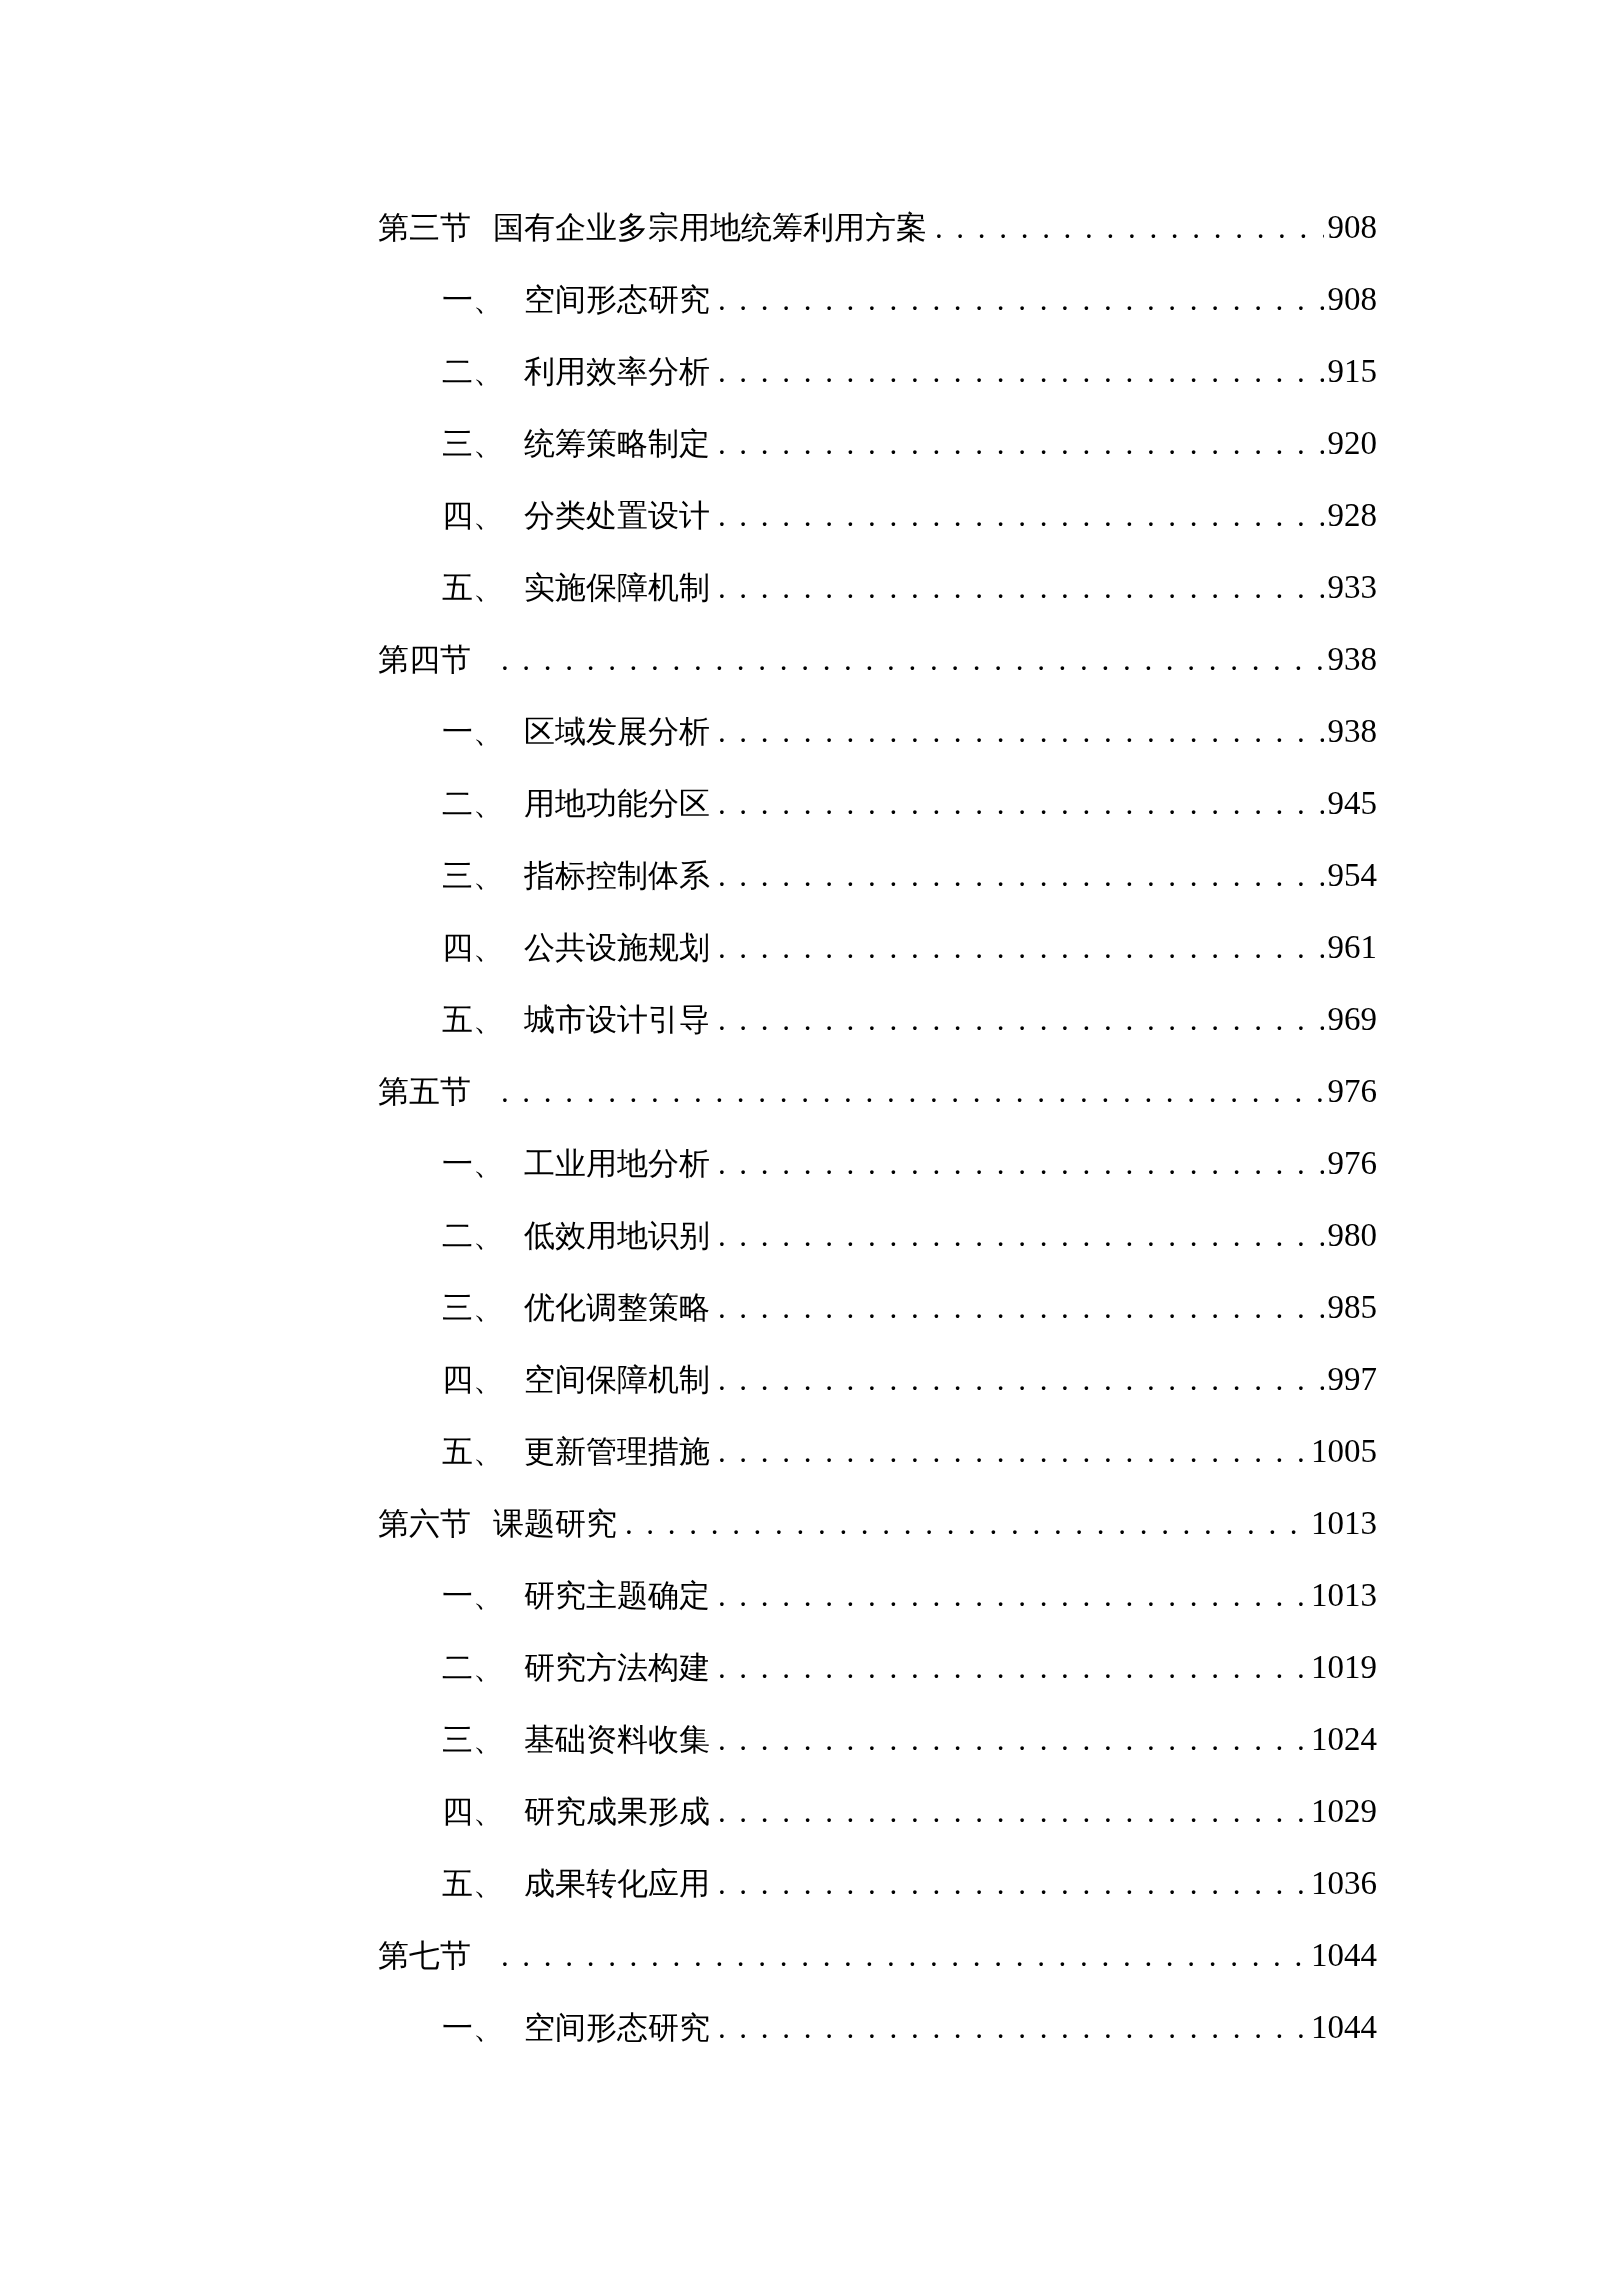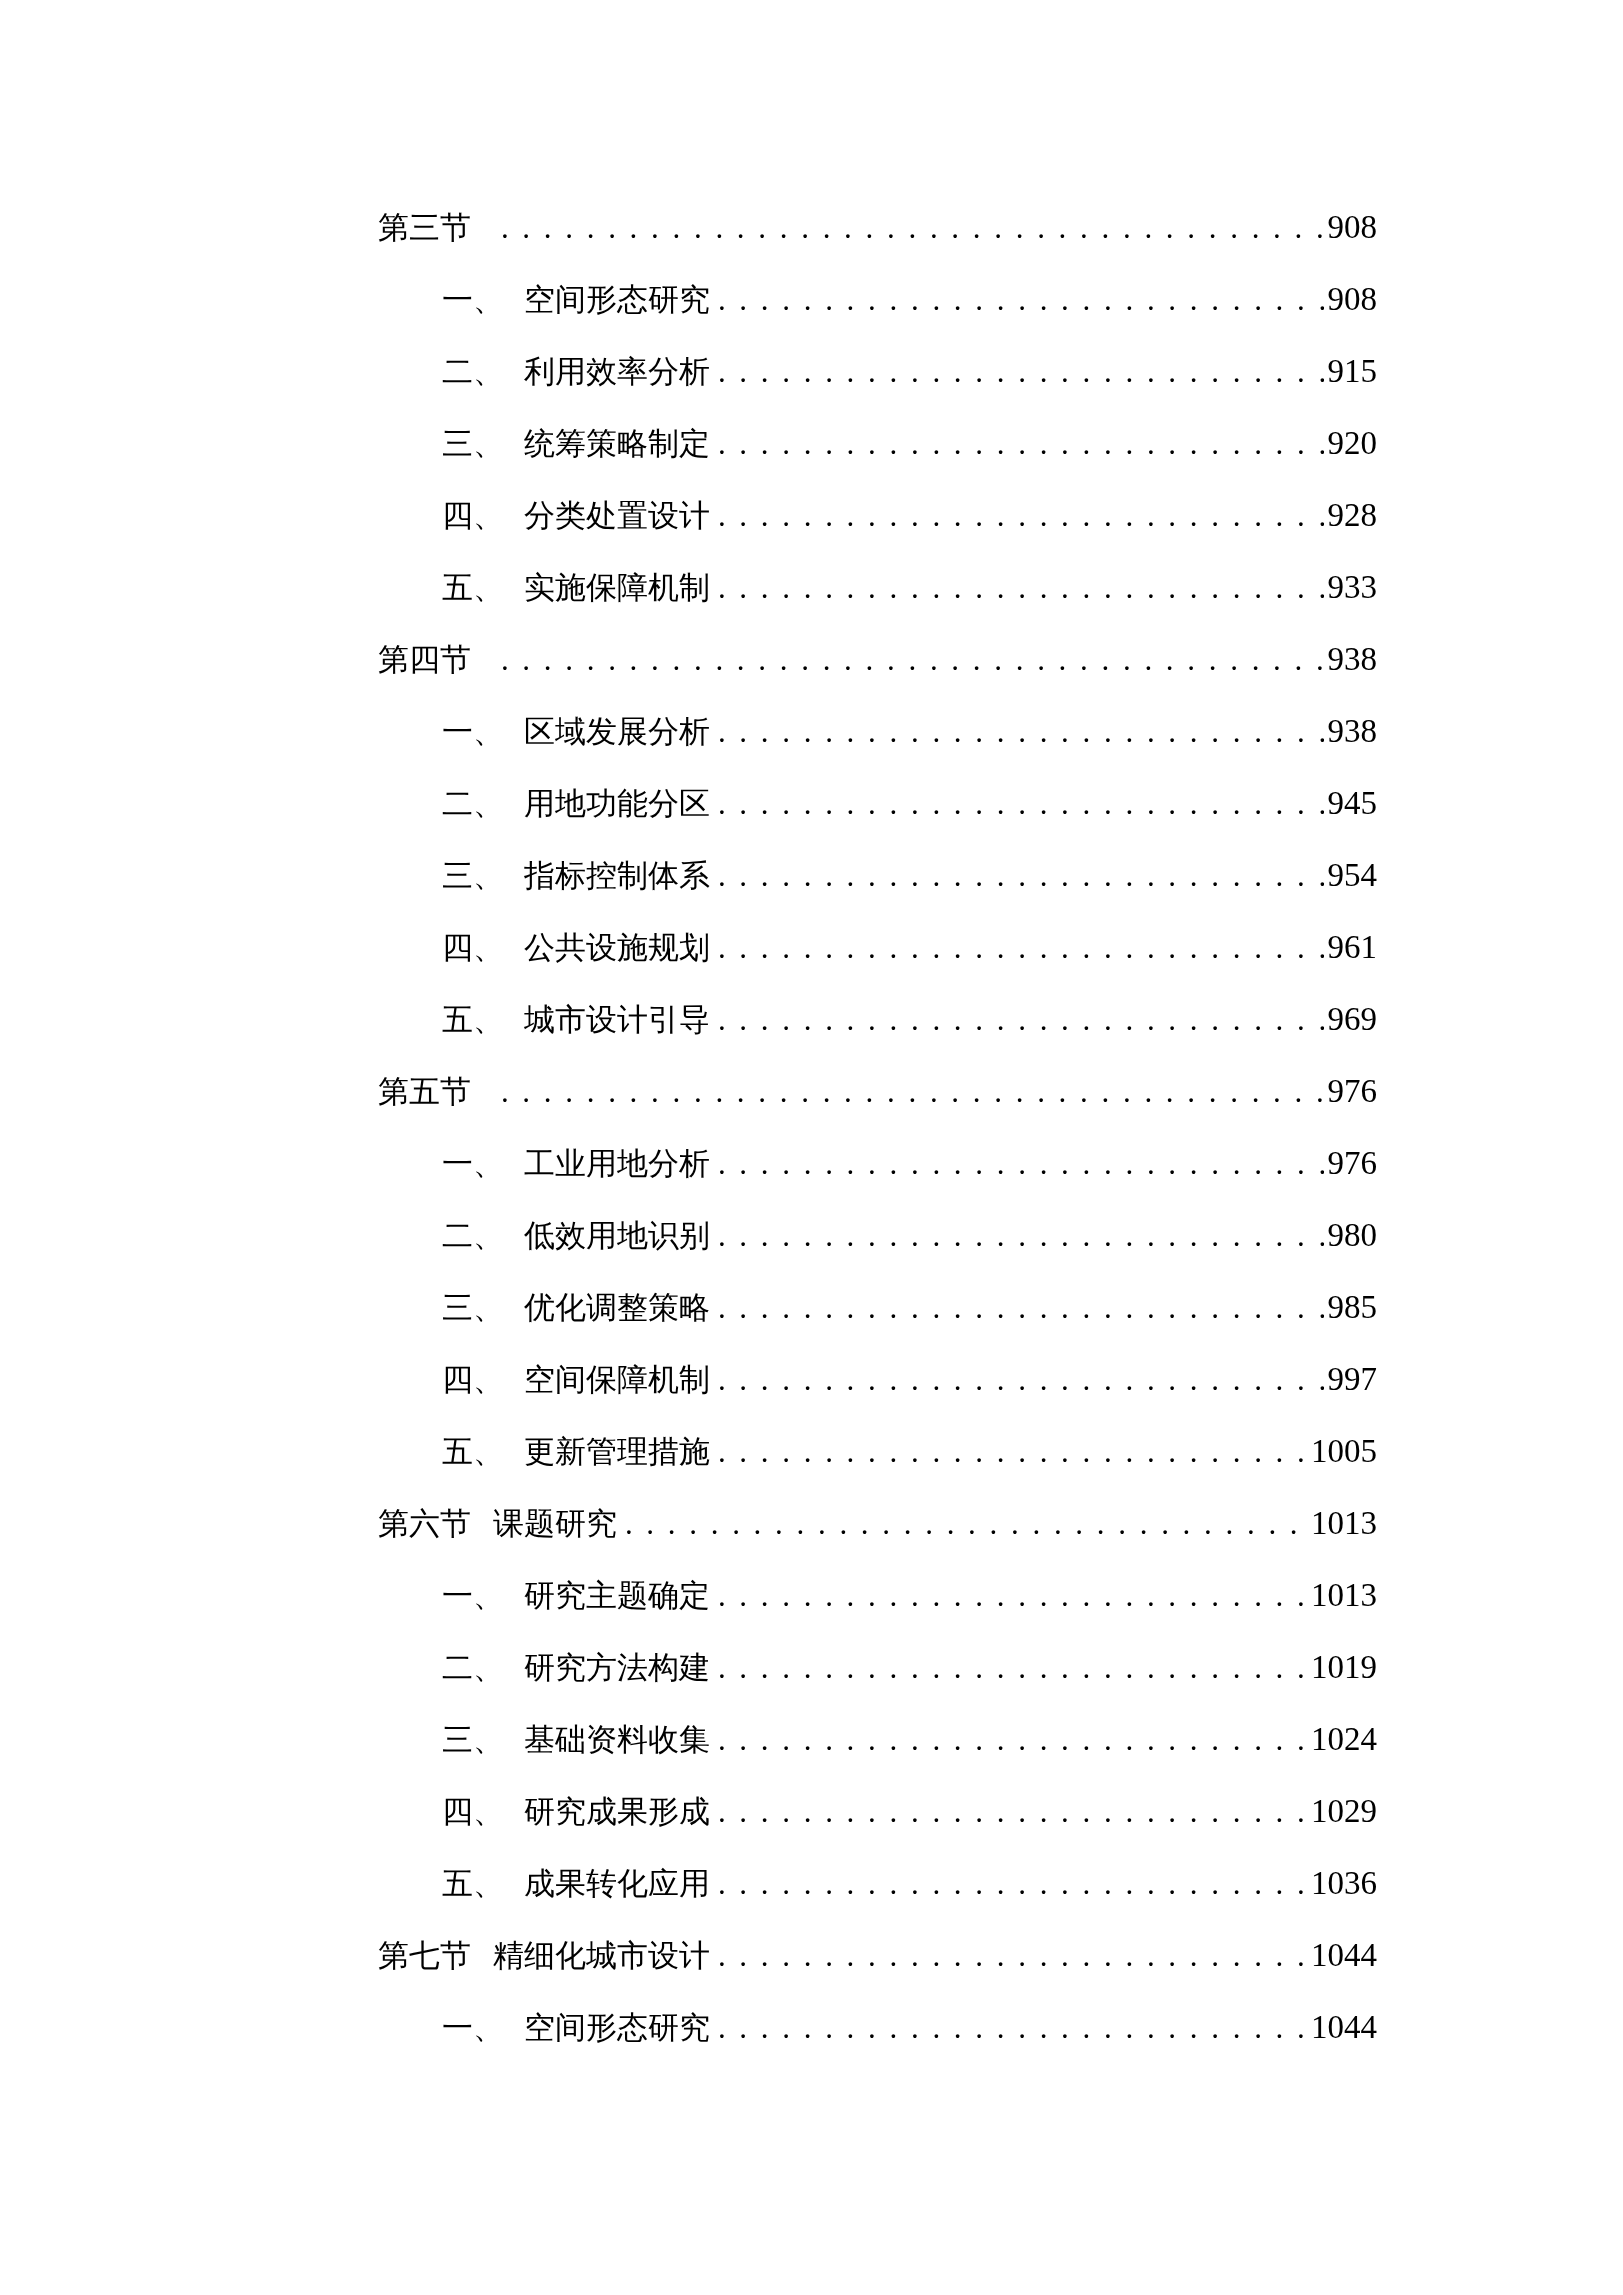--- a/index.html
+++ b/index.html
@@ -60,20 +60,21 @@
     font-size: 33px;
   }
 </style>
 </head>
 <body>
 
 <div class="page">
   <div class="toc" id="toc">
       <div class="row section">
     <span class="no">第三节</span>
+    <span class="title">国有企业多宗用地统筹利用方案</span>
     <span class="leader">................................................................................</span>
     <span class="pg">908</span>
   </div>
       <div class="row item">
     <span class="no">一、</span>
     <span class="title">空间形态研究</span>
     <span class="leader">................................................................................</span>
     <span class="pg">908</span>
   </div>
       <div class="row item">
@@ -201,21 +202,20 @@
     <span class="pg">1029</span>
   </div>
       <div class="row item">
     <span class="no">五、</span>
     <span class="title">成果转化应用</span>
     <span class="leader">................................................................................</span>
     <span class="pg">1036</span>
   </div>
       <div class="row section">
     <span class="no">第七节</span>
-    <span class="title">精细化城市设计</span>
     <span class="leader">................................................................................</span>
     <span class="pg">1044</span>
   </div>
       <div class="row item">
     <span class="no">一、</span>
     <span class="title">空间形态研究</span>
     <span class="leader">................................................................................</span>
     <span class="pg">1044</span>
   </div>
     </div>

